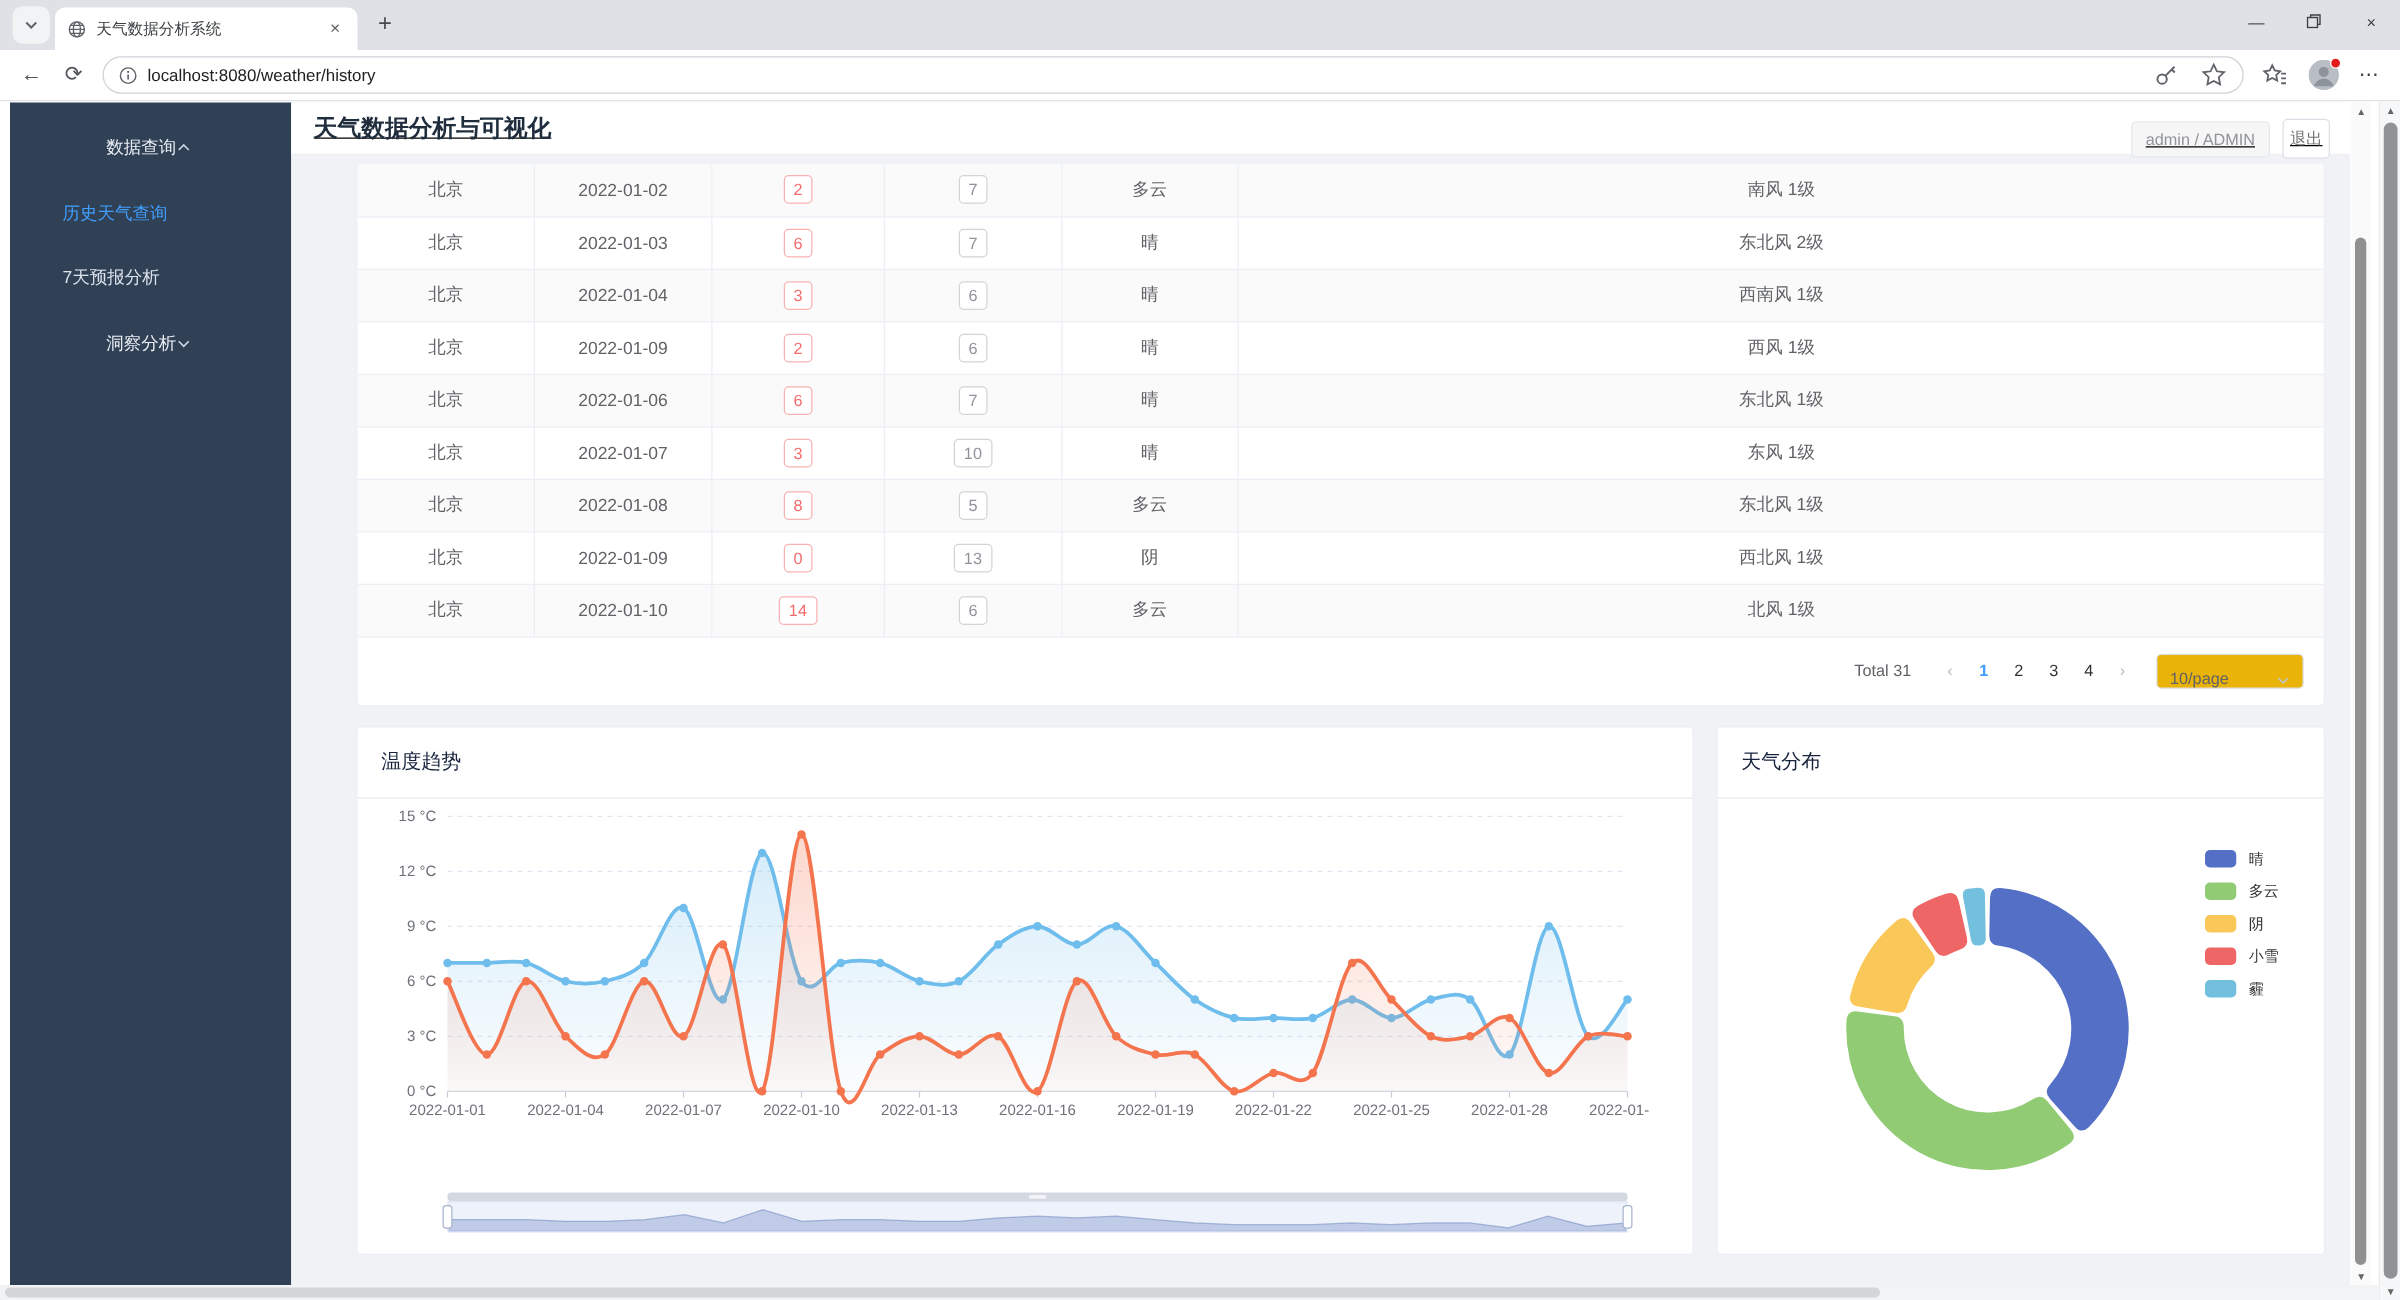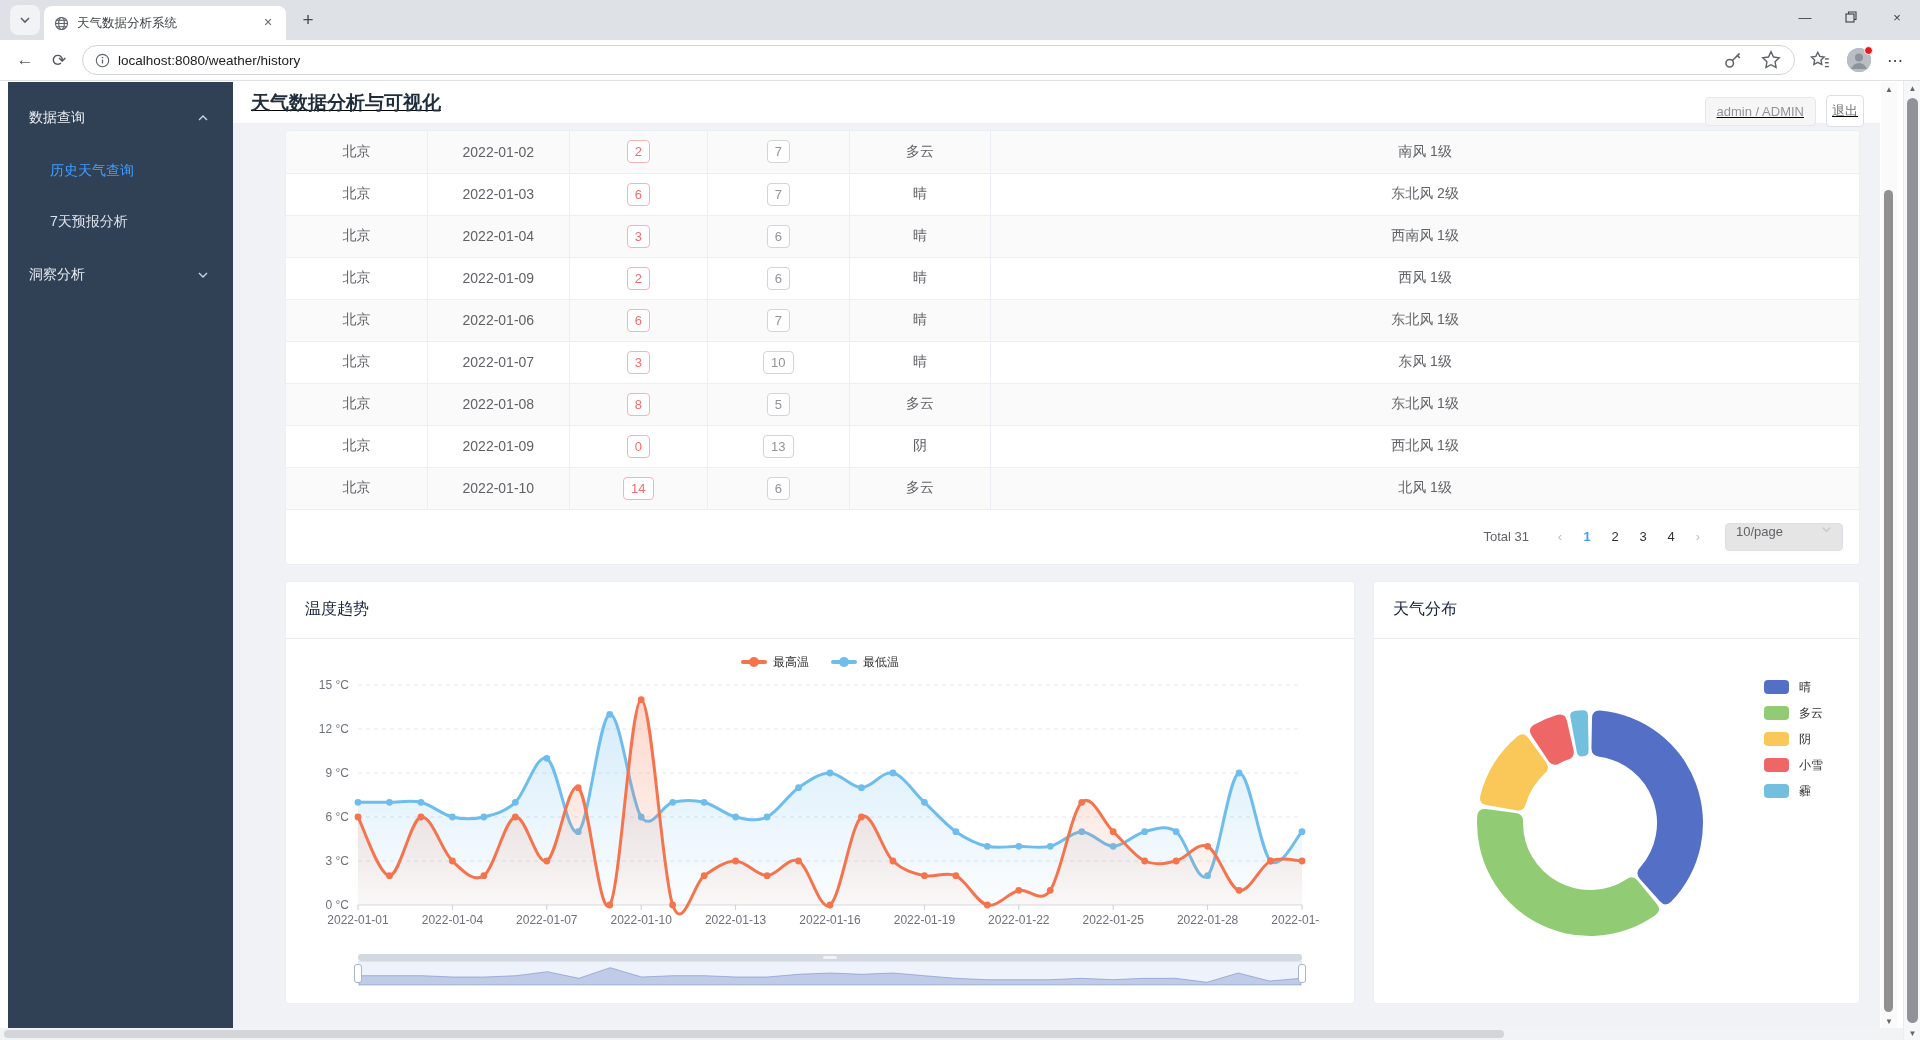--- a/index.html
+++ b/index.html
@@ -23,21 +23,21 @@
 .tb-icon{width:22px;height:22px;display:flex;align-items:center;justify-content:center;color:#5f6368;}
 .toolbar-right{display:flex;align-items:center;gap:16px;padding:0 6px;}
 .avatar{width:24px;height:24px;border-radius:50%;background:#aeb3ba;position:relative;overflow:visible;}
 .avatar svg{position:absolute;left:0;top:0;}
 .avatar .dot{position:absolute;right:-2px;top:-2px;width:9px;height:9px;border-radius:50%;background:#e31b1b;border:1.5px solid #fff;}
 .dots{font-size:16px;color:#3b3f44;letter-spacing:1px;}
 
 
 .page{position:absolute;top:82px;left:0;width:1880px;bottom:12px;display:flex;background:#fff;}
 .sidebar{width:225px;margin-left:8px;background:#304156;padding-top:8px;flex:none;}
-.menu-group{height:55px;display:flex;align-items:center;justify-content:space-between;padding:0 24px 0 21px;font-size:14px;color:#eaeef4;cursor:pointer;}
+.menu-group{height:55px;display:flex;align-items:center;justify-content:center;padding:0 24px 0 21px;font-size:14px;color:#eaeef4;cursor:pointer;}
 .submenu-item{height:51px;display:flex;align-items:center;padding-left:42px;font-size:14px;color:#dde3ec;cursor:pointer;}
 .submenu-item.active{color:#409eff;}
 .chev{width:12px;height:12px;}
 
 .main{flex:1;background:#f0f2f5;position:relative;overflow:hidden;}
 .main-header{height:42px;background:#fff;border-bottom:1px solid #f0f0f0;display:flex;align-items:center;padding:0 16px 0 18px;text-decoration:underline;}
 .page-title{font-size:19px;font-weight:bold;color:#1f2d3d;}
 .header-right{margin-left:auto;display:flex;align-items:center;gap:10px;margin-top:17px;}
 .user-tag{border:1px solid #e4e7ed;background:#f6f6f7;color:#909399;font-size:13px;padding:6px 11px;border-radius:4px;}
 .logout-btn{border:1px solid #dcdfe6;background:#fff;color:#737373;font-size:13px;padding:6px 5px;border-radius:4px;cursor:pointer;}
@@ -50,21 +50,21 @@
 tbody tr:nth-child(odd){background:#fafafa;}
 .badge{display:inline-block;min-width:14px;padding:4px 7px;border-radius:4px;font-size:13px;line-height:1;border:1px solid;background:#fff;}
 .badge.red{color:#f56c6c;border-color:#f7b2b2;}
 .badge.gray{color:#909399;border-color:#d3d4d6;}
 
 .pagination{height:54px;display:flex;align-items:center;justify-content:flex-end;padding-right:16px;font-size:13px;color:#606266;}
 .pg-total{margin-right:18px;}
 .pg-arrow{color:#b8bcc4;width:26px;text-align:center;font-size:13px;cursor:pointer;}
 .pg-num{min-width:28px;height:28px;line-height:28px;text-align:center;color:#303133;cursor:pointer;}
 .pg-num.active{color:#409eff;font-weight:bold;}
-.pg-select{width:118px;height:28px;border:1px solid #dcdfe6;border-radius:4px;display:flex;align-items:flex-start;justify-content:space-between;padding:0 10px;color:#606266;margin-left:14px;background:#e5e5e5;cursor:pointer;}
+.pg-select{width:118px;height:28px;border:1px solid #dcdfe6;border-radius:4px;display:flex;align-items:flex-end;justify-content:space-between;padding:0 10px;color:#606266;margin-left:14px;background:#eab308;cursor:pointer;}
 .pg-select .chev{width:11px;height:11px;color:#c0c4cc;}
 
 .charts-row{display:flex;gap:18px;margin-top:16px;justify-content:flex-end;}
 .chart-card{background:#fff;border:1px solid #ebeef5;border-radius:4px;height:423px;overflow:hidden;}
 .chart-card.temp{width:1070px;flex:none;}
 .chart-card.dist{flex:1;}
 .card-title-row{height:57px;display:flex;align-items:center;padding:0 19px;border-bottom:1px solid #e8eaec;font-size:16px;color:#17233d;font-weight:500;}
 .card-body{position:relative;height:365px;}
 
 .legend-row{display:flex;justify-content:center;align-items:center;gap:22px;padding-top:15px;font-size:12px;color:#333;}
@@ -301,36 +301,20 @@
                 <polyline points="2,4 6,8 10,4" fill="none" stroke="#c0c4cc" stroke-width="1.4"></polyline>
               </svg>
           </span>
         </div>
       </div>
 
       <div class="charts-row">
         <div class="chart-card temp">
           <div class="card-title-row">温度趋势</div>
           <div class="card-body">
-            <div class="legend-row">
-                <span class="legend-item">
-                  <span class="lm">
-                    <span class="bar" style="background:#f4744e"></span>
-                    <span class="pt" style="background:#f4744e"></span>
-                  </span>
-                  <span>最高温</span>
-                </span>
-                <span class="legend-item">
-                  <span class="lm">
-                    <span class="bar" style="background:#6fbdec"></span>
-                    <span class="pt" style="background:#6fbdec"></span>
-                  </span>
-                  <span>最低温</span>
-                </span>
-              </div>
             <svg class="linechart" width="1034" height="258" viewBox="0 0 1034 258">
                 <defs>
                   <linearGradient id="ag0" x1="0" y1="0" x2="0" y2="1">
                     <stop offset="0%" stop-color="#f4744e" stop-opacity="0.28"></stop>
                     <stop offset="100%" stop-color="#f4744e" stop-opacity="0.03"></stop>
                   </linearGradient>
                   <linearGradient id="ag1" x1="0" y1="0" x2="0" y2="1">
                     <stop offset="0%" stop-color="#6fbdec" stop-opacity="0.28"></stop>
                     <stop offset="100%" stop-color="#6fbdec" stop-opacity="0.03"></stop>
                   </linearGradient>

